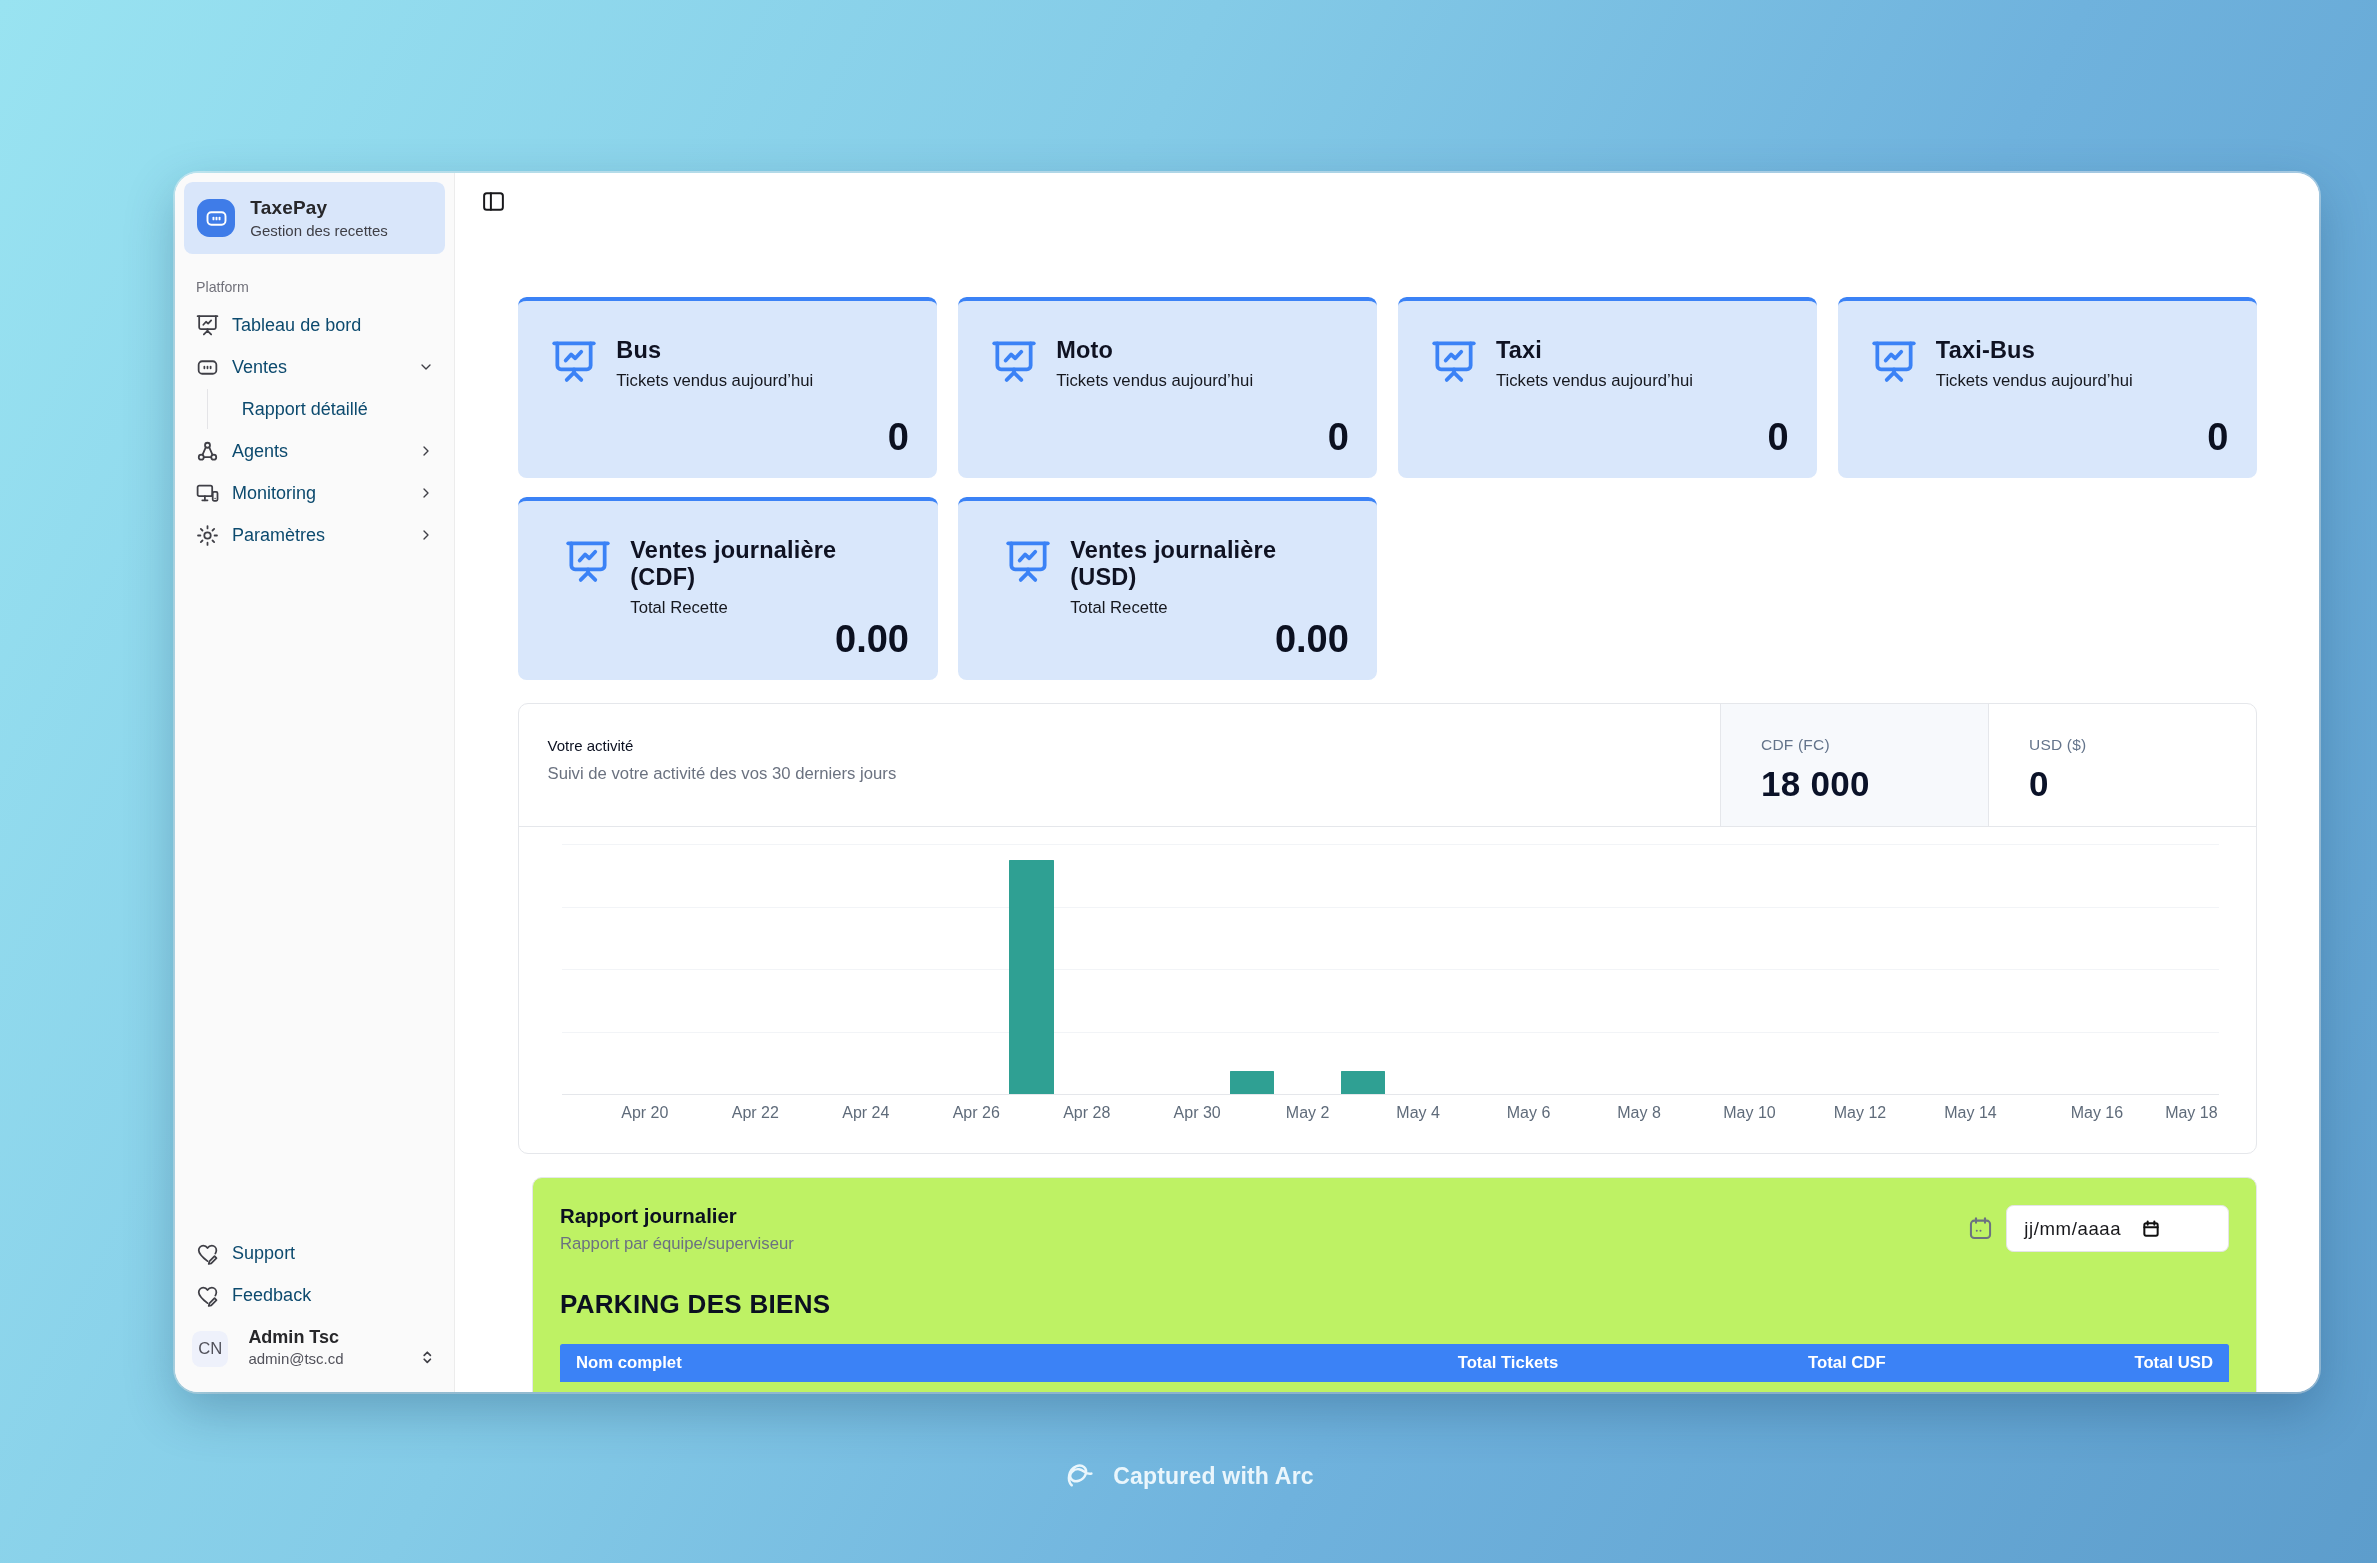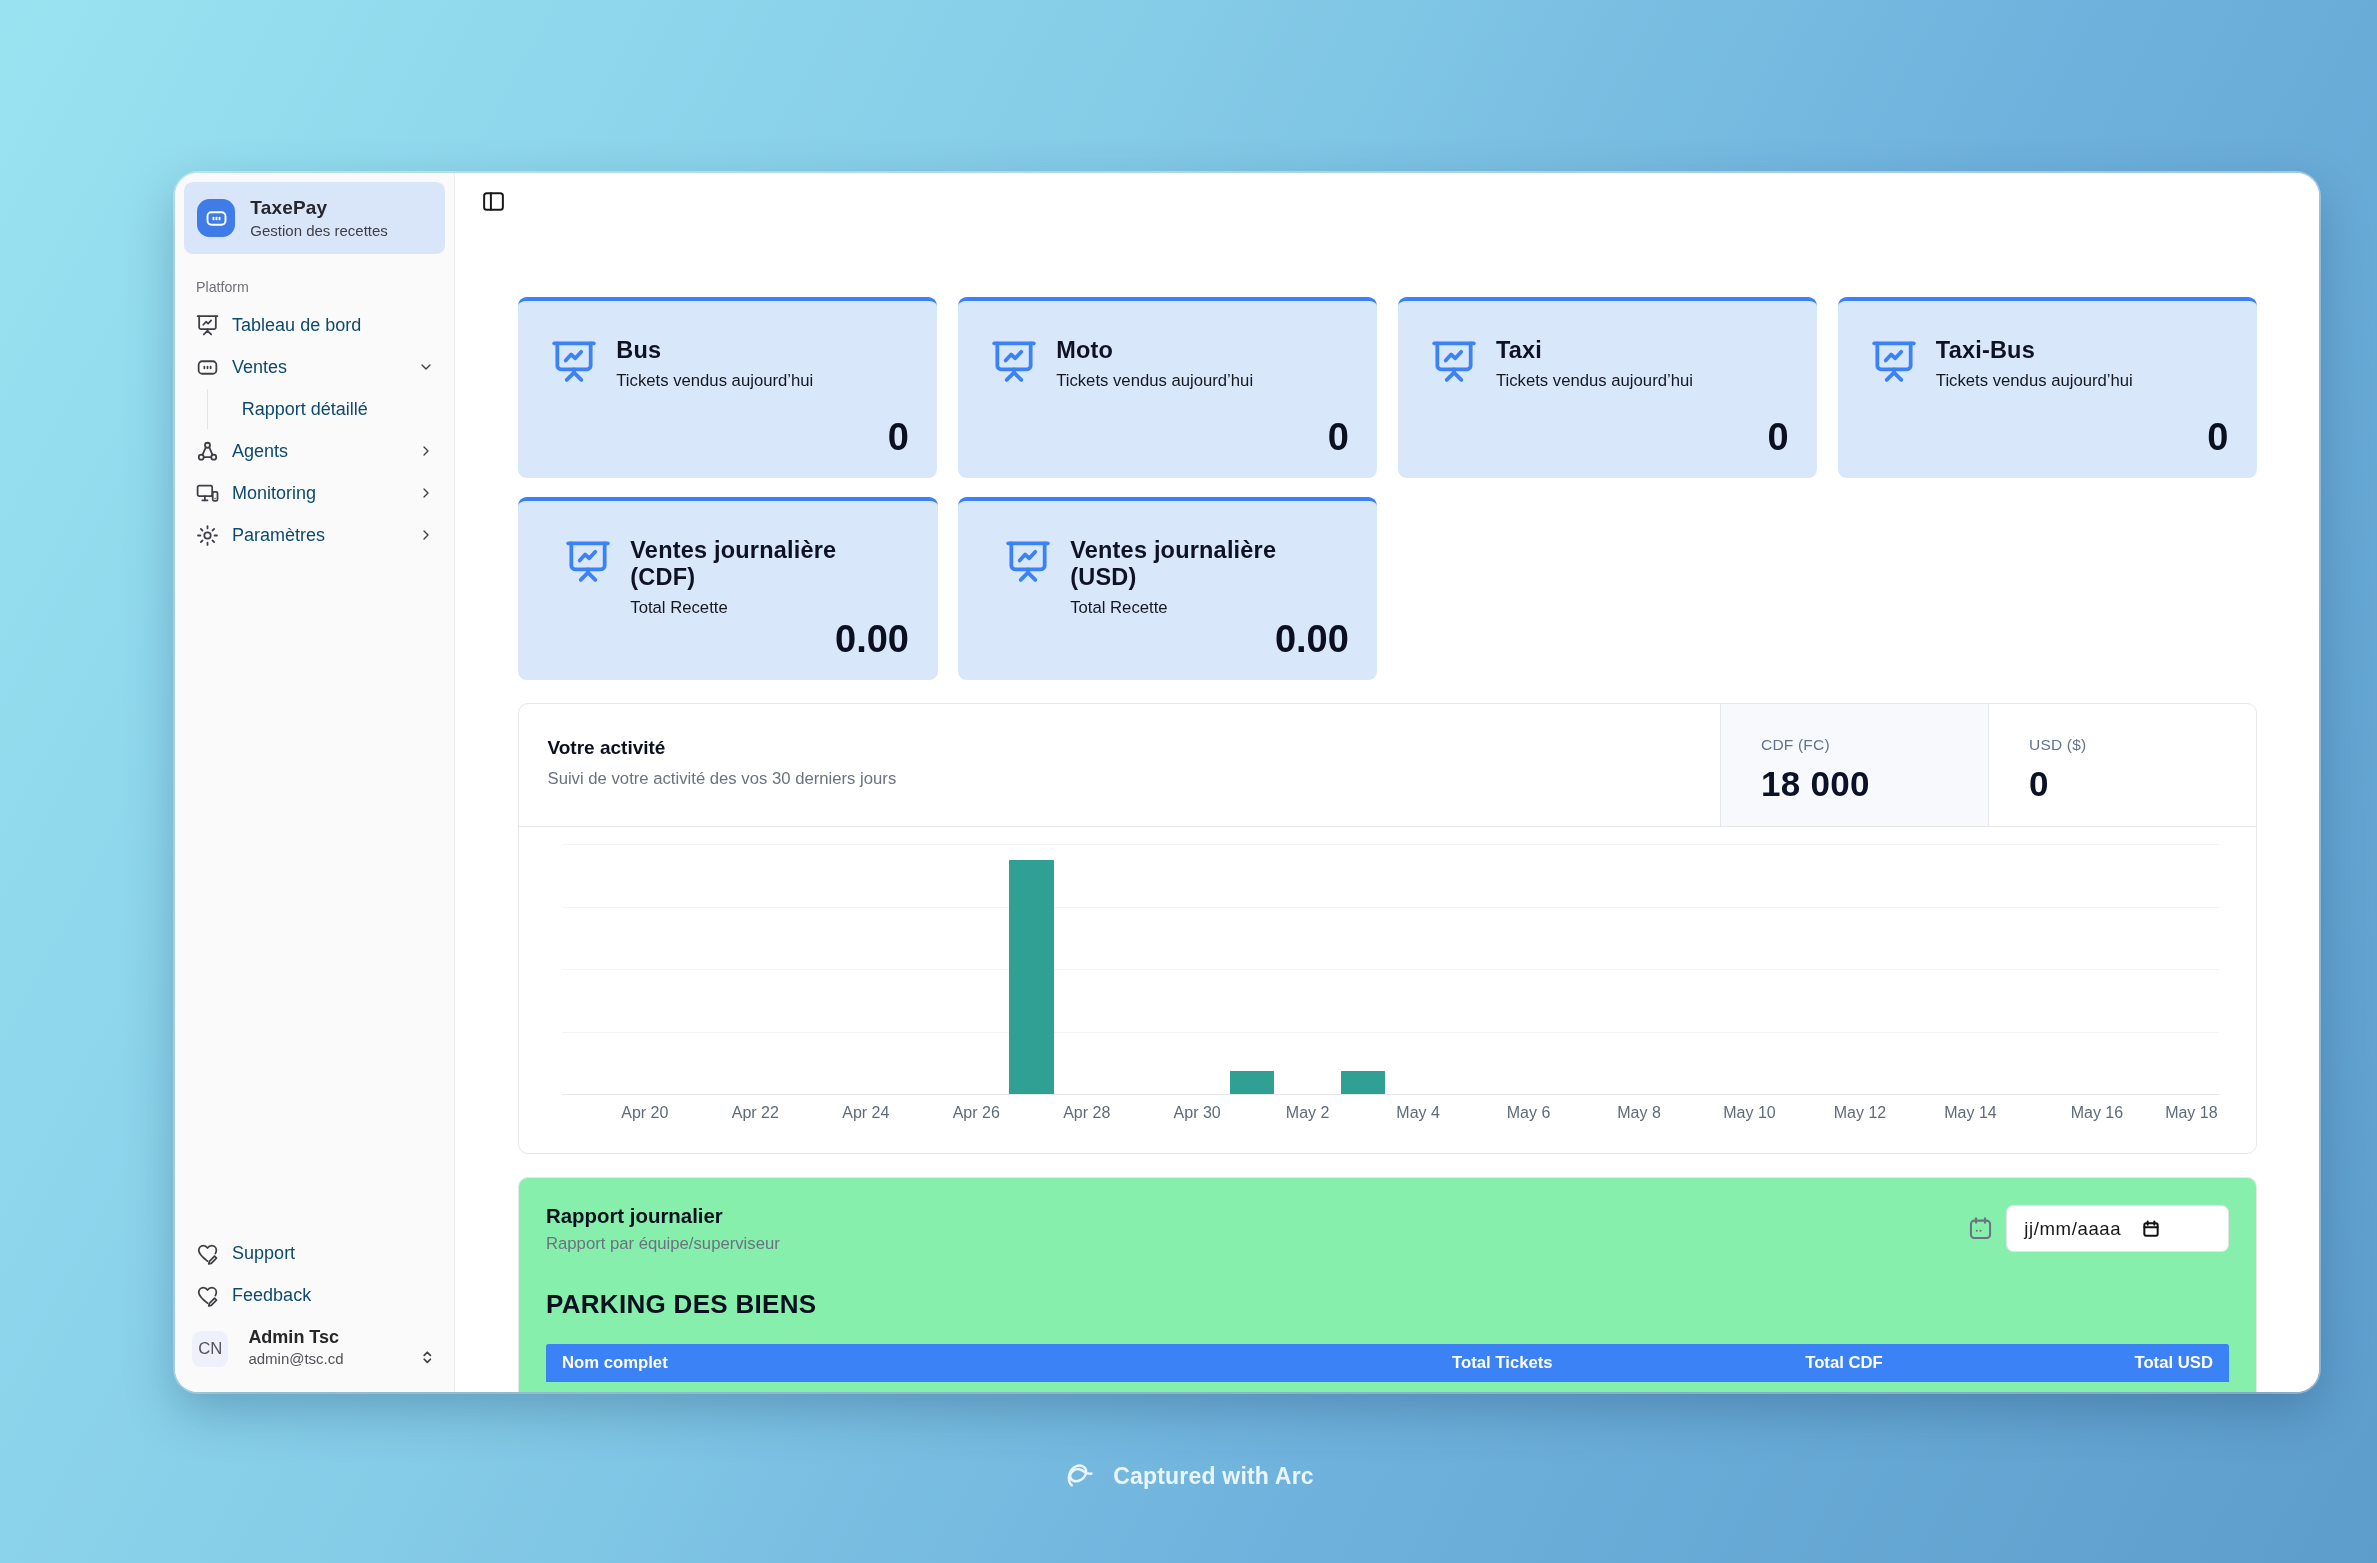--- a/index.html
+++ b/index.html
@@ -55,34 +55,34 @@
   }
   .card-head{display:flex;gap:17.3px;align-items:flex-start;}
   .card-icon svg{width:50px;height:50px;stroke:#3b82f6;fill:none;stroke-width:1.8;stroke-linecap:round;stroke-linejoin:round;}
   .card-title{font-size:23.5px;font-weight:bold;color:#0f1222;letter-spacing:0.2px;}
   .card-sub{font-size:16.7px;color:#16181f;margin-top:7.4px;}
   .card-value{position:absolute;right:28.5px;bottom:18.6px;font-size:38px;font-weight:bold;color:#0b1020;}
   
   .activity-card{margin-top:23.5px;border:1.2px solid #e5e7eb;border-radius:10px;overflow:hidden;background:#fff;}
   .activity-head{display:flex;border-bottom:1.2px solid #e5e7eb;height:123px;box-sizing:border-box;}
   .activity-titles{flex:1;padding:33px 0 0 28.5px;}
-  .activity-title{font-size:19px;font-weight:bold;color:#0b1020;}
+  .activity-title{font-size:15px;font-weight:normal;color:#0b1020;}
   .activity-sub{font-size:16.7px;color:#6b7280;margin-top:10px;}
   .activity-stat{width:268px;min-width:268px;border-left:1.2px solid #e5e7eb;padding:32px 0 0 40px;box-sizing:border-box;}
   .activity-stat.shaded{background:#f7f9fc;}
   .stat-label{font-size:15.5px;color:#64748b;letter-spacing:0.2px;}
   .stat-value{font-size:35px;font-weight:bold;color:#0b1228;margin-top:10px;letter-spacing:0.3px;}
   .chart{position:relative;height:326px;}
   .plot{position:absolute;left:43px;right:37px;top:17.3px;height:250px;border-bottom:1.2px solid #e5e7eb;}
   .gridline{position:absolute;left:0;right:0;height:0;border-top:1.2px solid #f2f4f7;}
   .bar{position:absolute;bottom:0;border-radius:0.6px;}
   .ticks{position:absolute;left:43px;right:37px;top:277px;height:27px;}
   .tick{position:absolute;transform:translateX(-50%);font-size:16px;color:#5f6b7a;white-space:nowrap;}
   
-  .report-card{margin-top:23px;border:1.2px solid #e5e7eb;border-radius:10px;padding:27px 27px 0 27px;box-sizing:border-box;height:266px;background:#86efac;}
+  .report-card{margin-top:23px;border:1.2px solid #e5e7eb;border-radius:10px;padding:27px 27px 0 27px;box-sizing:border-box;height:266px;background:#bef264;margin-left:14px;}
   .report-head{display:flex;justify-content:space-between;align-items:flex-start;}
   .report-title{font-size:20.4px;font-weight:bold;color:#0b1020;}
   .report-sub{font-size:16.7px;color:#6b7280;margin-top:6.2px;}
   .date-wrap{display:flex;align-items:center;gap:12.4px;}
   .cal-icon-outer svg{width:27px;height:27px;stroke:#6b7280;fill:none;stroke-width:1.8;stroke-linecap:round;stroke-linejoin:round;}
   .date-input{width:223px;height:47px;border:1.2px solid #e4e4e7;border-radius:7.4px;display:flex;align-items:center;padding:0 17.3px;box-sizing:border-box;gap:20px;cursor:pointer;background:#fff;}
   .date-placeholder{font-size:18.6px;color:#18181b;letter-spacing:0.6px;}
   .cal-icon-inner svg{width:20px;height:20px;stroke:#111111;fill:none;stroke-width:2.4;stroke-linecap:round;stroke-linejoin:round;}
   .section-title{font-size:26px;font-weight:bold;color:#0b1020;margin-top:35px;letter-spacing:0.3px;}
   .table{margin-top:23.5px;}

